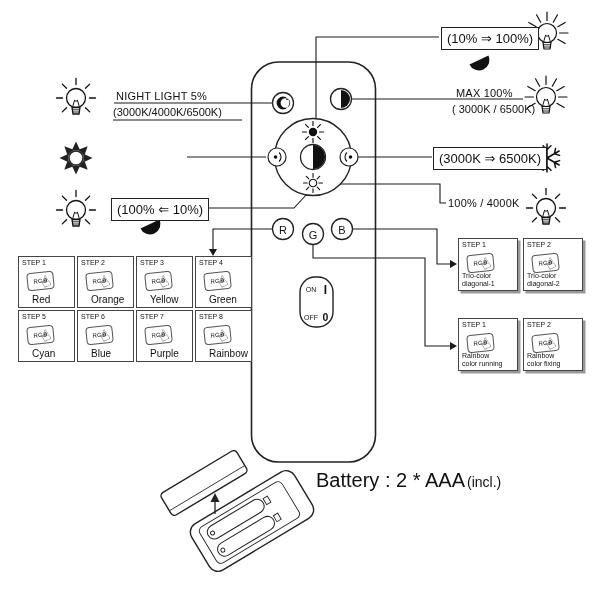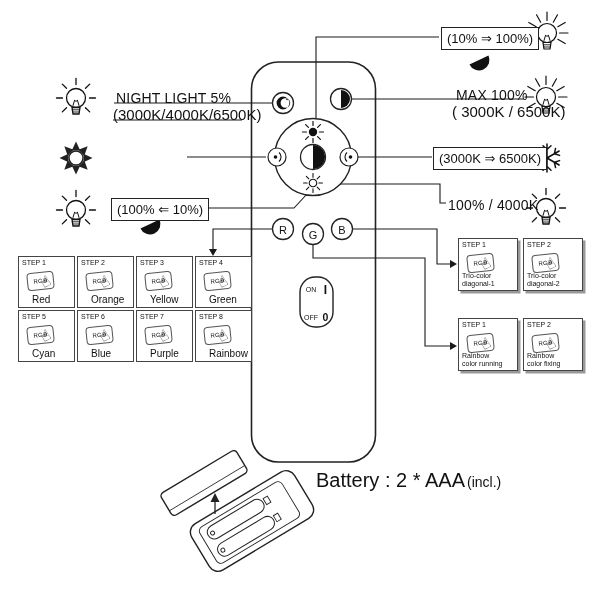--- a/index.html
+++ b/index.html
@@ -1,22 +1,22 @@
 <!DOCTYPE html>
 <html><head>
 <meta charset="utf-8">
 <style>
   html,body{margin:0;padding:0;background:#fff;}
   #canvas{position:relative;width:600px;height:600px;background:#fff;overflow:hidden;
           font-family:"Liberation Sans","DejaVu Sans",sans-serif;color:#111;}
   #draw{position:absolute;left:0;top:0;z-index:1;}
   text{font-family:"Liberation Sans","DejaVu Sans",sans-serif;fill:#111;}
   .lbl{position:absolute;z-index:2;white-space:nowrap;color:#111;}
-  .s95{font-size:14px;letter-spacing:.2px;}
-  .s9{font-size:15px;}
+  .s95{font-size:11px;letter-spacing:.2px;}
+  .s9{font-size:11px;}
   .boxed{border:1px solid #222;background:#fff;padding:3px 5px;font-size:13px;}
   .steps-grid{position:absolute;left:18px;top:256px;display:grid;z-index:2;
               grid-template-columns:repeat(4,57px);grid-auto-rows:52px;gap:2px;}
   .step-box{border:1px solid #444;background:#fff;position:relative;box-sizing:border-box;padding:2px 3px;}
   .step-label{font-size:7px;}
   .color-name{position:absolute;left:13px;bottom:2px;font-size:10px;}
   .chipwrap{position:absolute;left:8px;top:12px;width:42px;height:30px;}
   .chip{position:absolute;left:0;top:3px;width:25px;height:16px;border:1.2px solid #555;border-radius:4px;
         transform:rotate(-6deg);display:flex;align-items:center;justify-content:center;
         font-size:6px;letter-spacing:.4px;background:#fff;}

